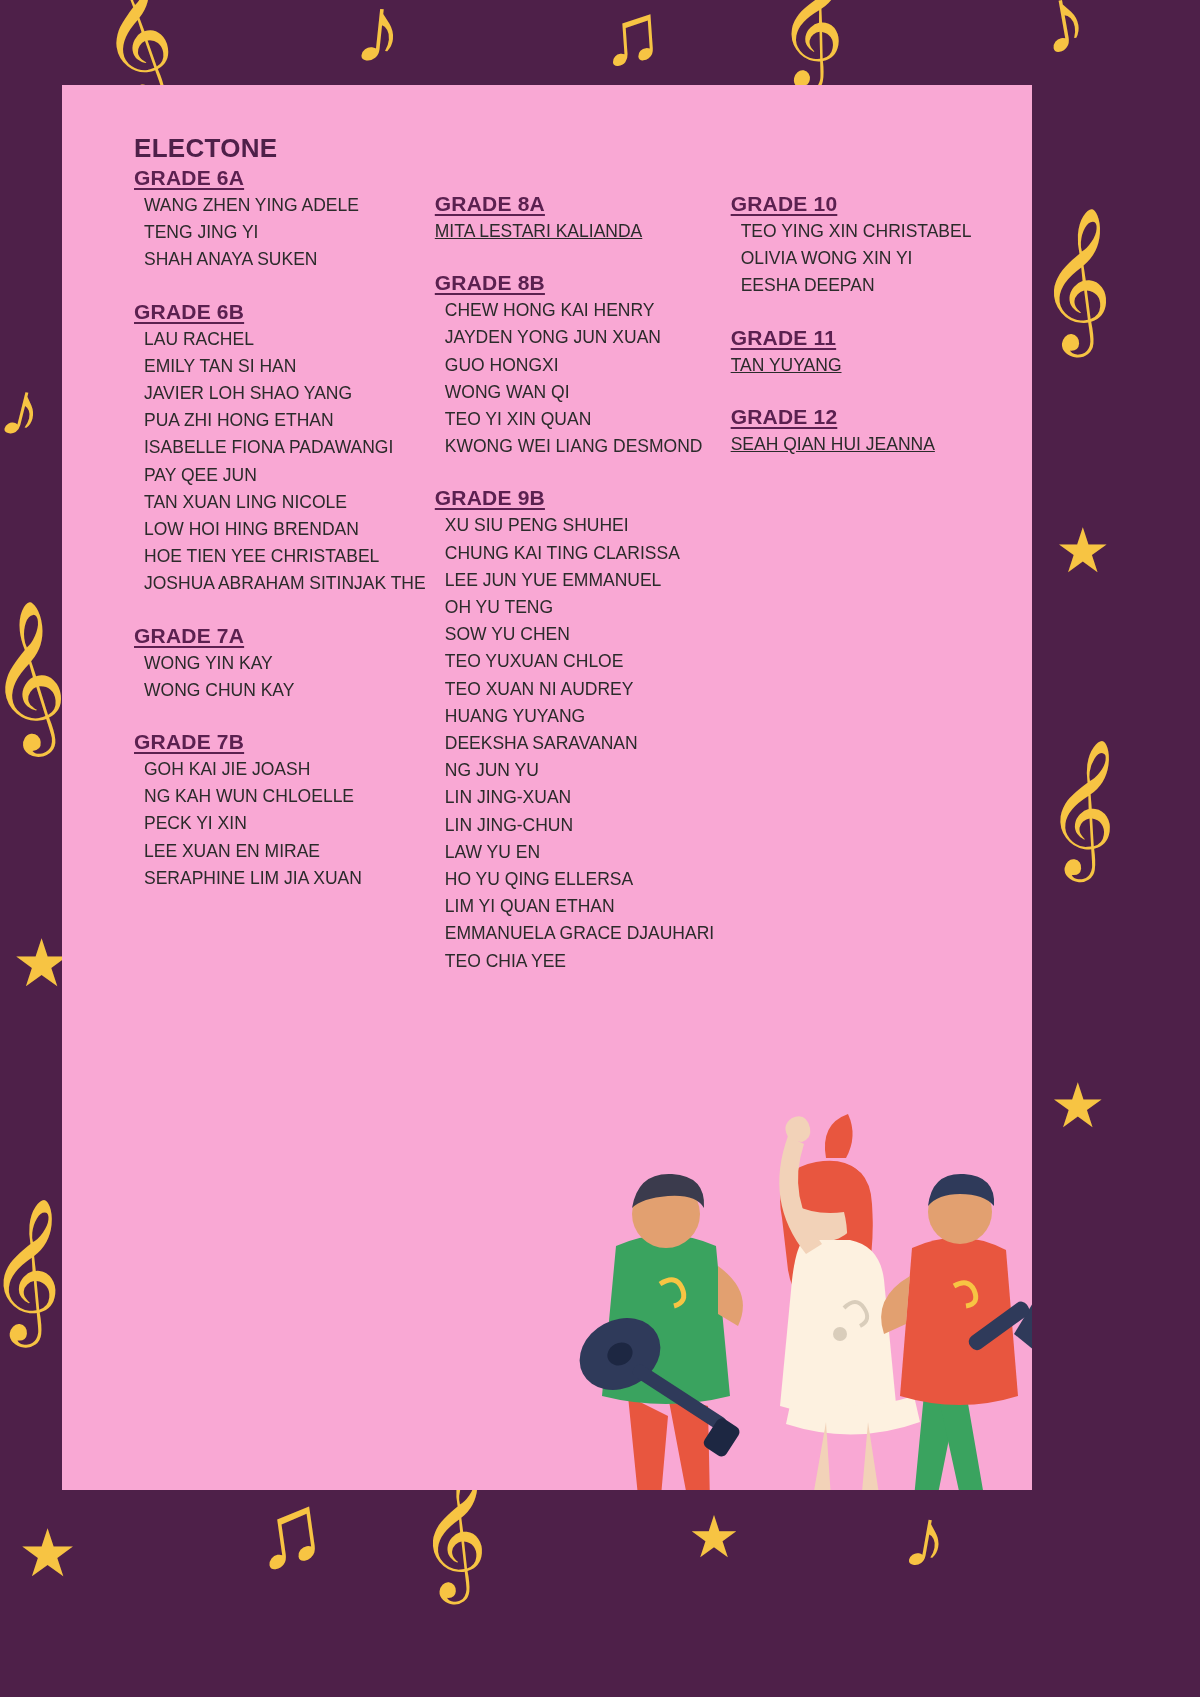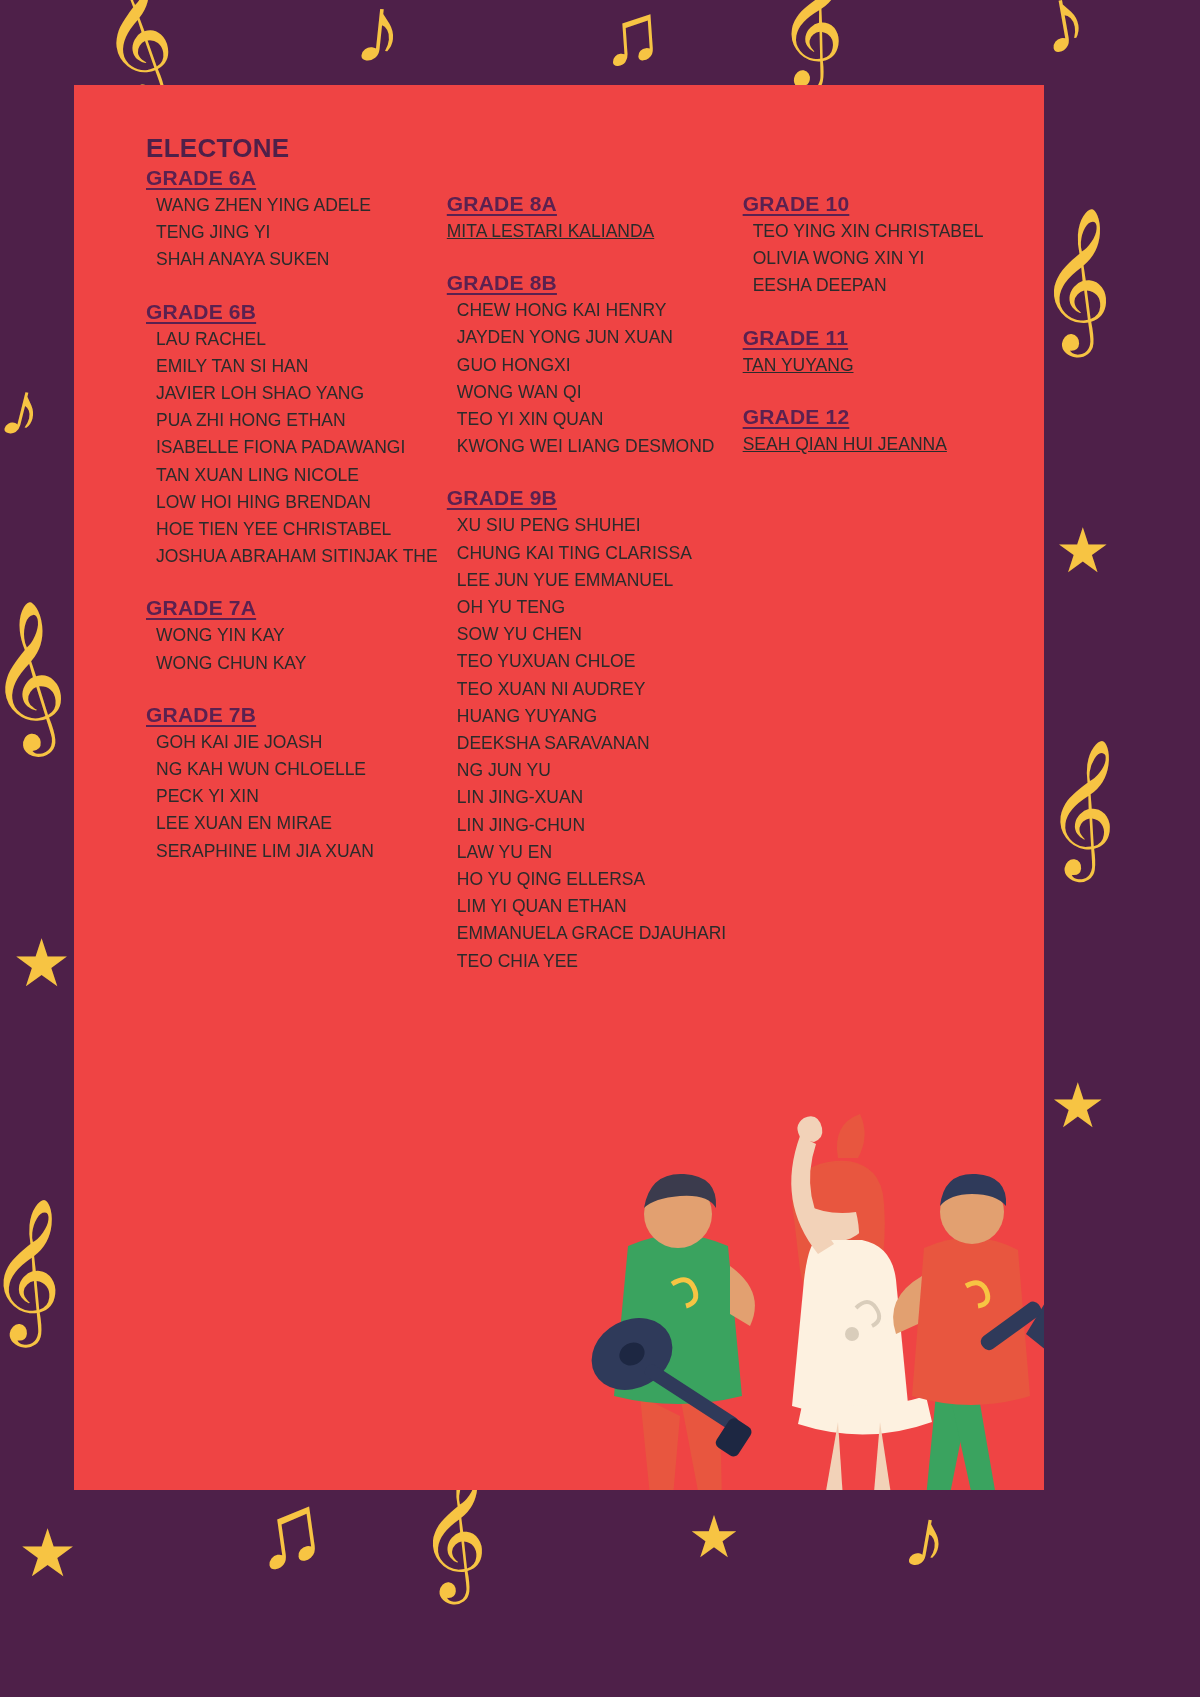--- a/index.html
+++ b/index.html
@@ -22,23 +22,22 @@
     user-select: none;
   }
 
   
   .sheet {
     position: absolute;
     left: 62px;
     top: 85px;
     width: 970px;
     height: 1405px;
-    background: #ef4444;
+    background: #f9a8d4;
     overflow: hidden;
-    margin-left: 12px;
   }
 
   .content {
     position: absolute;
     left: 0; top: 0;
     width: 970px;
     padding: 48px 40px 0 72px;
   }
 
   .columns {
@@ -137,20 +136,21 @@
         </div>
 
         <div class="group">
           <div class="grade-head">GRADE 6B</div>
           <ul class="name-list">
             <li>LAU RACHEL</li>
             <li>EMILY TAN SI HAN</li>
             <li>JAVIER LOH SHAO YANG</li>
             <li>PUA ZHI HONG ETHAN</li>
             <li>ISABELLE FIONA PADAWANGI</li>
+            <li>PAY QEE JUN</li>
             <li>TAN XUAN LING NICOLE</li>
             <li>LOW HOI HING BRENDAN</li>
             <li>HOE TIEN YEE CHRISTABEL</li>
             <li>JOSHUA ABRAHAM SITINJAK THE</li>
           </ul>
         </div>
 
         <div class="group">
           <div class="grade-head">GRADE 7A</div>
           <ul class="name-list">

